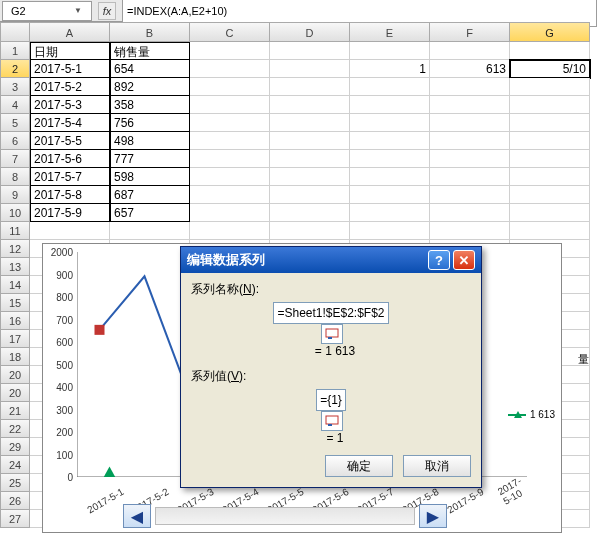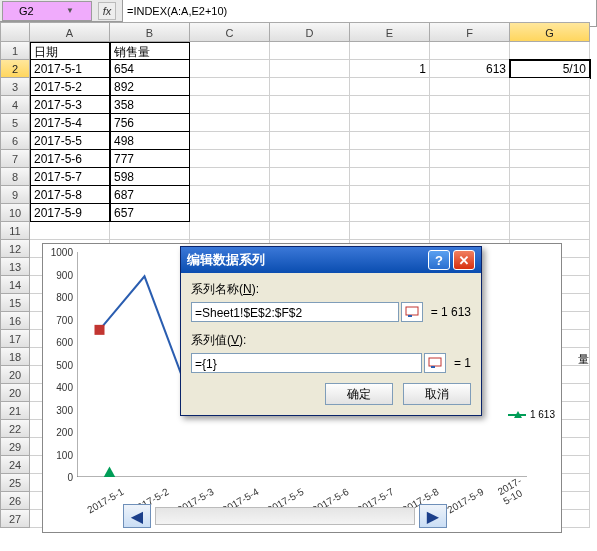--- a/index.html
+++ b/index.html
@@ -1,20 +1,20 @@
 <!DOCTYPE html>
 <html><head>
 <meta charset="utf-8">
 <style>
 * { box-sizing: border-box; margin: 0; padding: 0; font-family: Tahoma, Arial, sans-serif; }
 body { background: #fff; font-size: 11px; width: 597px; height: 551px; overflow: hidden; position: relative; }
 
 
 .formula-bar { height: 22px; border-bottom: 1px solid #999; display: flex; align-items: center; background: #e9e9e9; }
-.name-box { width: 90px; height: 20px; background: #f0abfc; border: 1px solid #9c9c9c; margin-left: 2px; display: flex; align-items: center; padding: 0 16px; justify-content: space-between; }
+.name-box { width: 90px; height: 20px; background: #ffffff; border: 1px solid #9c9c9c; margin-left: 2px; display: flex; align-items: center; padding: 0 8px; justify-content: space-between; }
 .name-box-dd { width: 10px; text-align: center; font-size: 8px; color: #555; }
 .fx-group { display: flex; align-items: center; margin-left: 6px; flex: 1; }
 .fx-btns { display: flex; gap: 2px; margin-right: 6px; }
 .fx-btn { width: 18px; height: 18px; display: flex; align-items: center; justify-content: center; background: #eee; border: 1px solid #bbb; font-size: 11px; color: #333; cursor: pointer; }
 .fx-btn.fx { font-style: italic; }
 .formula-input { flex: 1; height: 32px; background: #fff; border: 1px solid #9c9c9c; padding: 0 4px; display: flex; align-items: center; }
 
 
 .grid { display: grid; grid-template-columns: 30px repeat(7, 80px); position: relative; }
 .col-hdr { height: 20px; background: linear-gradient(#f7f7f7,#e0e0e0); border: 1px solid #aaa; border-left: none; text-align: center; line-height: 20px; font-size: 11px; color: #444; }
@@ -47,21 +47,21 @@
 
 .dlg { position: absolute; left: 180px; top: 246px; width: 302px; background: #ece9d8; border: 1px solid #0a246a; box-shadow: 3px 3px 6px rgba(0,0,0,0.4); }
 .dlg-title { height: 26px; background: linear-gradient(#3b78d8,#0a4db0); color: #fff; font-weight: bold; font-size: 13px; display: flex; align-items: center; padding: 0 6px; }
 .dlg-title .spacer { flex: 1; }
 .dlg-tbtn { width: 22px; height: 20px; margin-left: 3px; display: flex; align-items: center; justify-content: center; border: 1px solid #fff; border-radius: 3px; font-size: 13px; color: #fff; cursor: pointer; }
 .dlg-tbtn.help { background: linear-gradient(#5aa0f0,#2a6fd0); }
 .dlg-tbtn.close { background: linear-gradient(#f08060,#d83010); font-weight: bold; }
 .dlg-body { padding: 8px 10px 10px 10px; }
 .fld-label { font-size: 12px; margin-bottom: 4px; }
 .fld-label u { text-decoration: underline; }
-.fld-row { display: flex; align-items: center; margin-bottom: 10px; }
+.fld-row { display: flex; align-items: center; margin-bottom: 10px; flex-direction: column; }
 .fld-input { flex: 1; height: 20px; background: #fff; border: 1px solid #7f9db9; padding: 0 3px; font-size: 12px; line-height: 20px; }
 .ref-btn { width: 22px; height: 20px; margin-left: 2px; background: #fff; border: 1px solid #7f9db9; display: flex; align-items: center; justify-content: center; cursor: pointer; }
 .ref-btn svg { width: 14px; height: 12px; }
 .fld-eq { margin-left: 8px; font-size: 12px; }
 .dlg-btns { display: flex; justify-content: flex-end; gap: 10px; margin-top: 6px; }
 .dlg-btn { width: 68px; height: 22px; background: linear-gradient(#fefefe,#e2e2e2); border: 1px solid #7f9db9; font-size: 12px; cursor: pointer; }
 </style>
 </head>
 <body>
 
@@ -312,21 +312,21 @@
       <div class="y-label" style="top: 225px;">0</div>
       <div class="y-label" style="top: 202.5px;">100</div>
       <div class="y-label" style="top: 180px;">200</div>
       <div class="y-label" style="top: 157.5px;">300</div>
       <div class="y-label" style="top: 135px;">400</div>
       <div class="y-label" style="top: 112.5px;">500</div>
       <div class="y-label" style="top: 90px;">600</div>
       <div class="y-label" style="top: 67.5px;">700</div>
       <div class="y-label" style="top: 45px;">800</div>
       <div class="y-label" style="top: 22.5px;">900</div>
-      <div class="y-label" style="top: 0px;">1000</div>
+      <div class="y-label" style="top: 0px;">2000</div>
       <div class="x-label" style="left: 22.5px;">2017-5-1</div>
       <div class="x-label" style="left: 67.5px;">2017-5-2</div>
       <div class="x-label" style="left: 112.5px;">2017-5-3</div>
       <div class="x-label" style="left: 157.5px;">2017-5-4</div>
       <div class="x-label" style="left: 202.5px;">2017-5-5</div>
       <div class="x-label" style="left: 247.5px;">2017-5-6</div>
       <div class="x-label" style="left: 292.5px;">2017-5-7</div>
       <div class="x-label" style="left: 337.5px;">2017-5-8</div>
       <div class="x-label" style="left: 382.5px;">2017-5-9</div>
       <div class="x-label" style="left: 427.5px;">2017-5-10</div>

